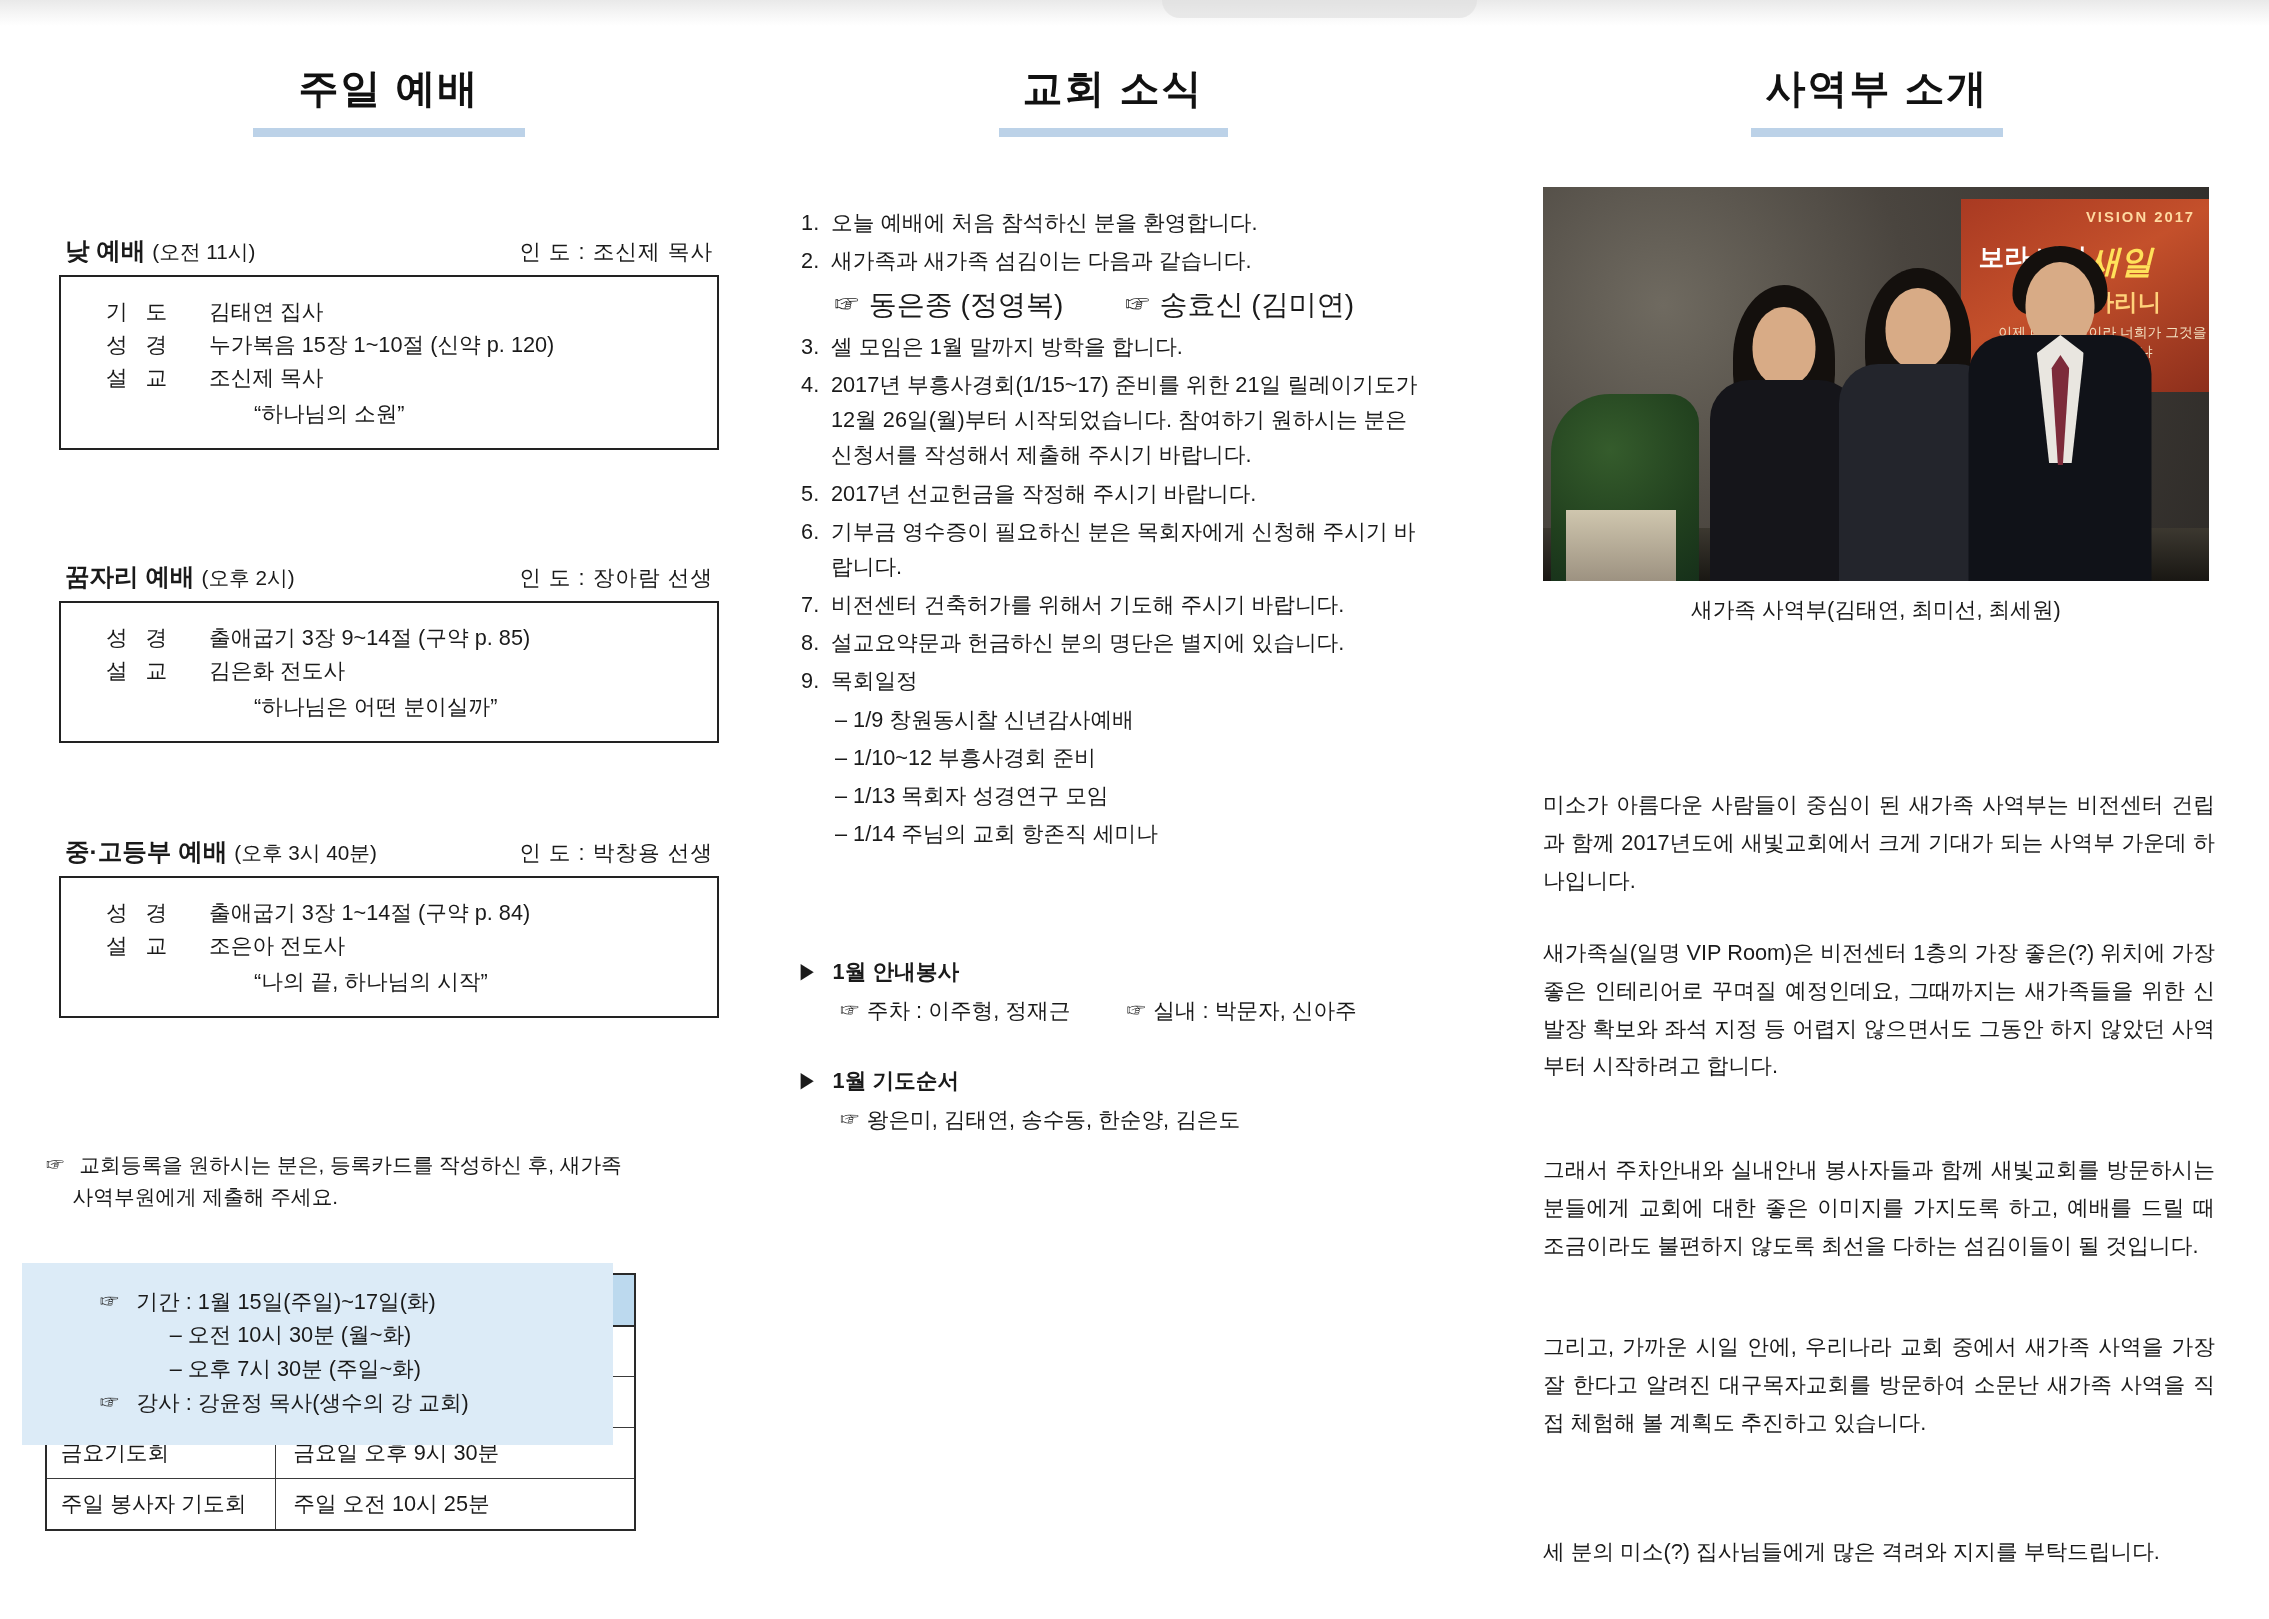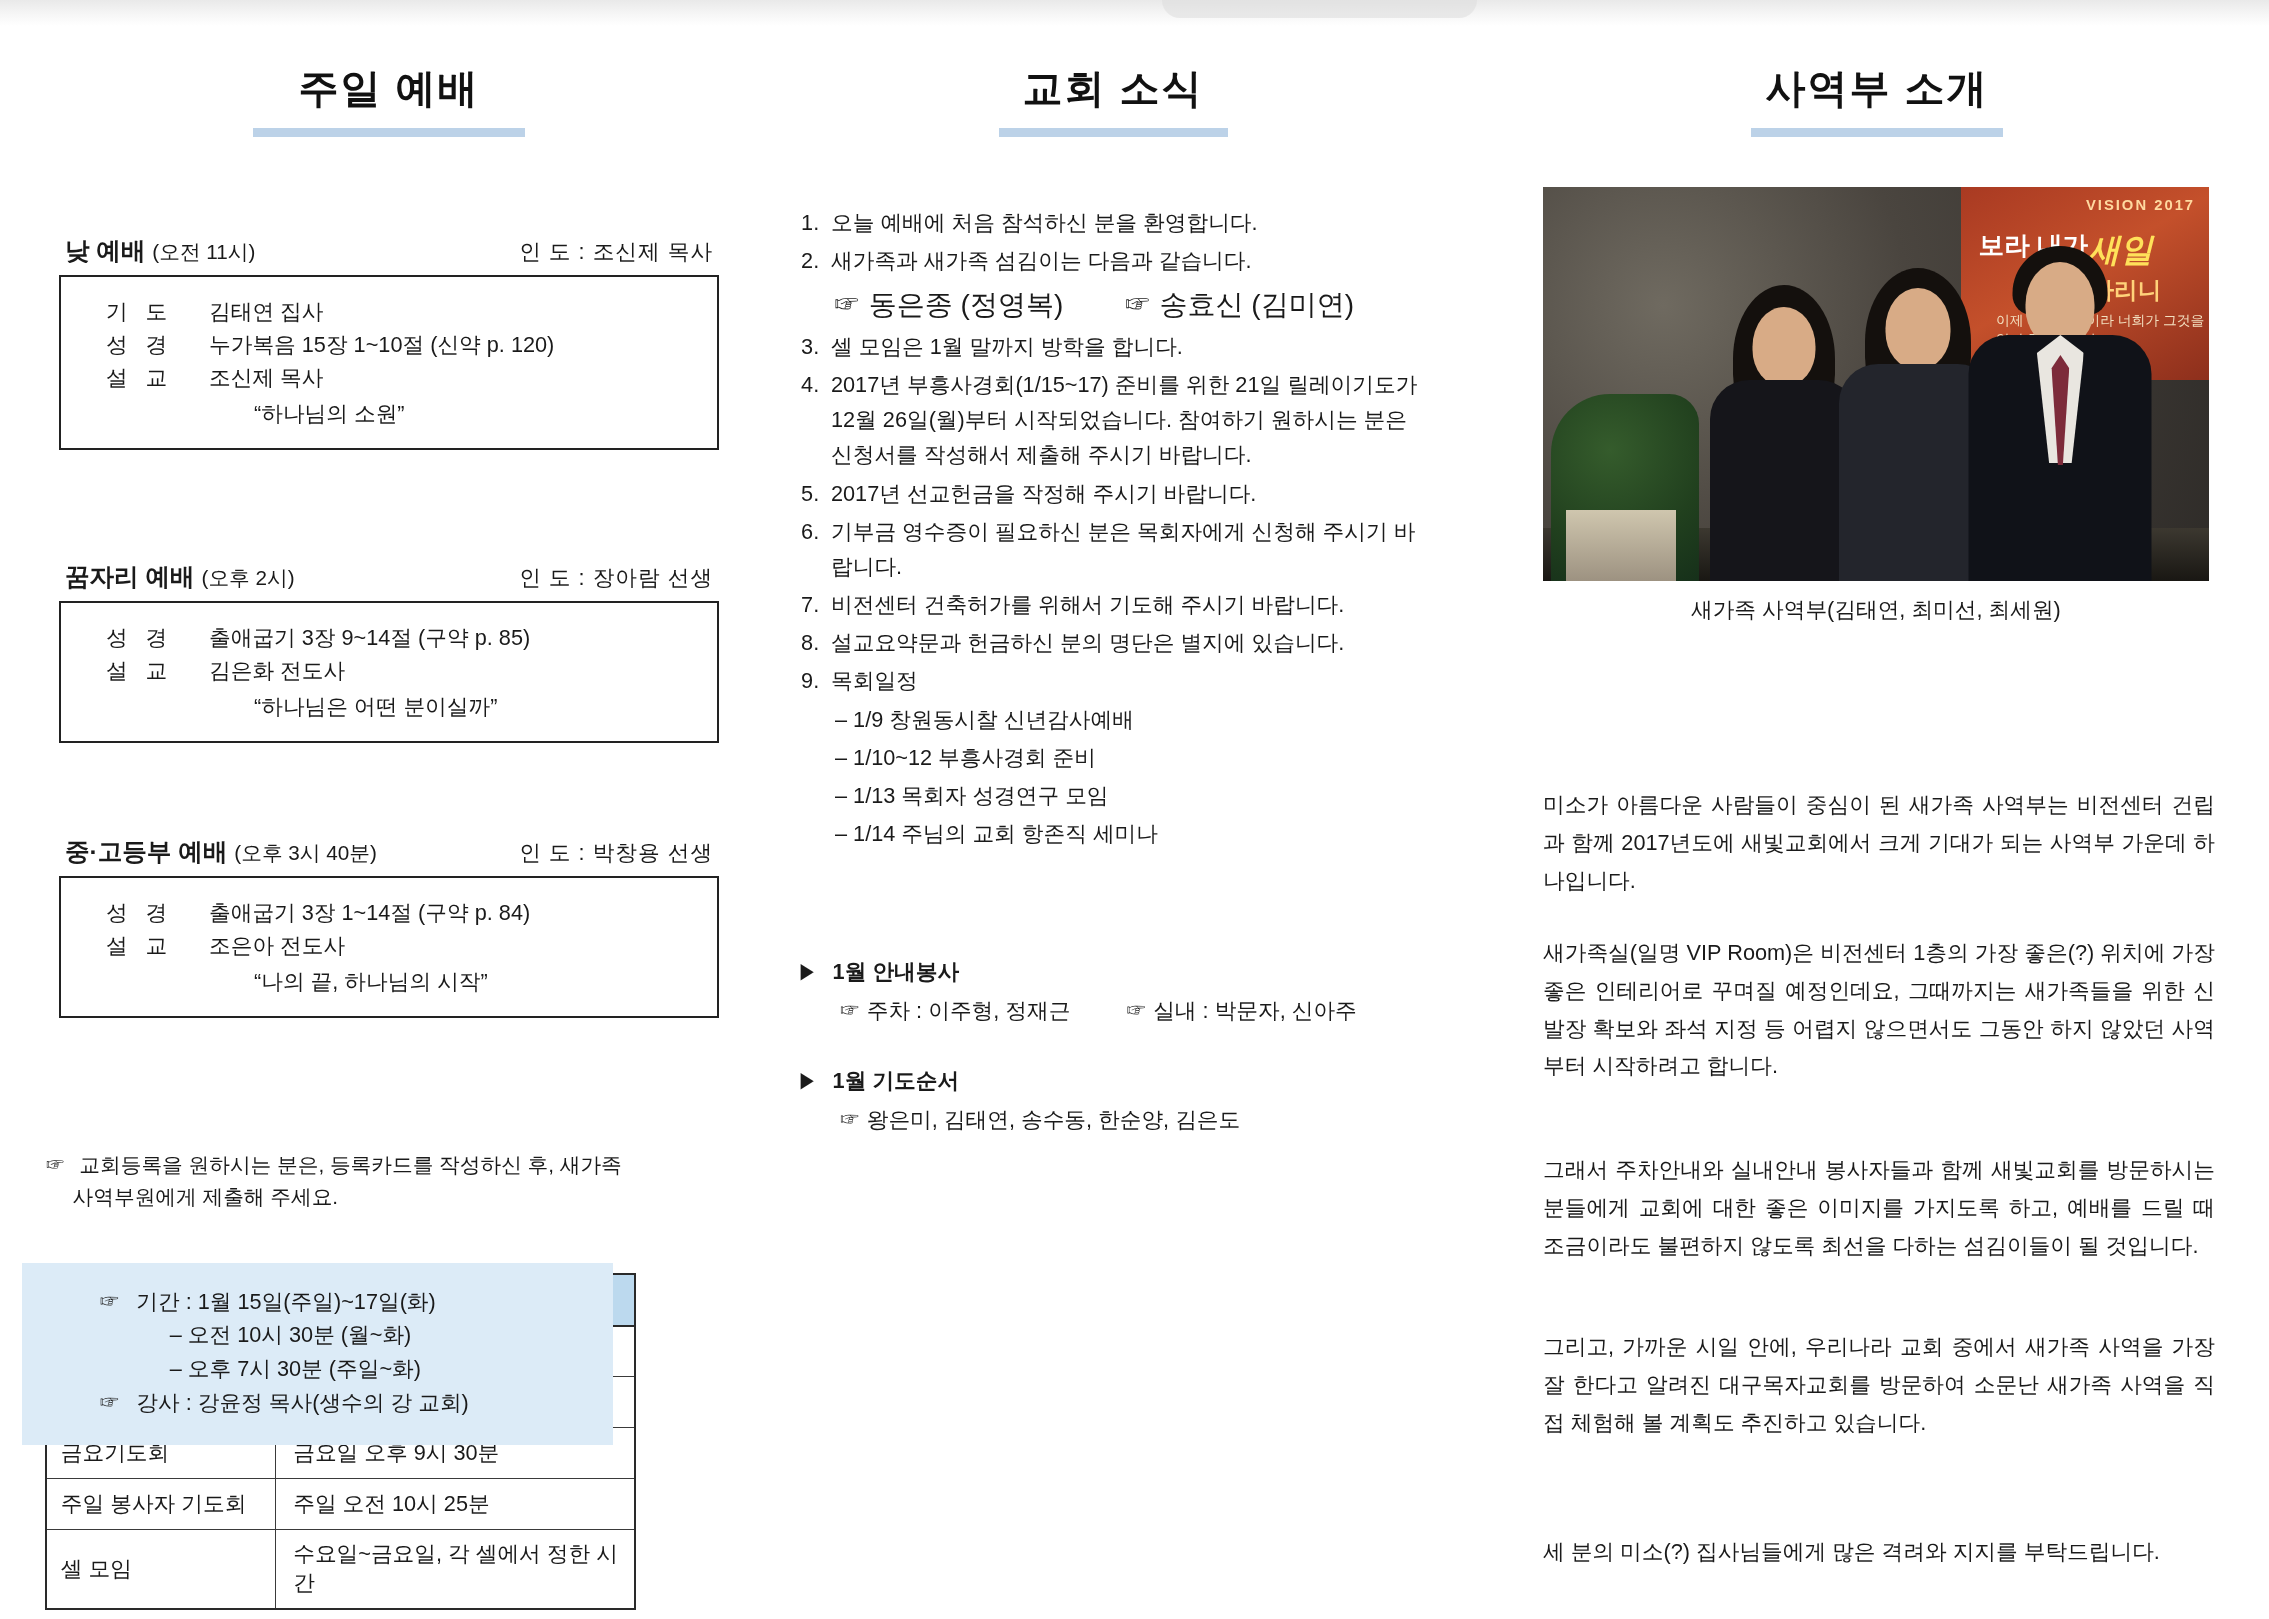--- a/index.html
+++ b/index.html
@@ -162,22 +162,23 @@
     overflow: hidden;
     background: #2b2b33;
   }
   .photo .bg {
     position: absolute; inset: 0;
     background:
       radial-gradient(circle at 18% 30%, #6f6a60 0%, #4a453f 40%, #2e2b28 100%),
       linear-gradient(#3a3733, #26241f);
   }
   .photo .banner {
-    position: absolute; right: 0; top: 0; width: 248px; height: 193px;
+    position: absolute; right: 0; top: 12px; width: 248px; height: 193px;
     background: linear-gradient(150deg,#a93a22 0%, #c4502b 45%, #8d2f1c 100%);
+    text-align: center;
   }
   .photo .banner .v {
     position: absolute; top: 9.9px; right: 13.8px;
     font-size: 14.8px; color: #ffd9a0; letter-spacing: 2px; font-weight: bold;
   }
   .photo .banner .l1 {
     position: absolute; top: 41px; left: 17.7px;
     font-size: 25.6px; color: #fff; font-weight: bold;
   }
   .photo .banner .l2 {
@@ -374,24 +375,20 @@
         <td class="v">주일~금요일, 오전 5시</td>
       </tr>
       <tr>
         <td class="k">금요기도회</td>
         <td class="v">금요일 오후 9시 30분</td>
       </tr>
       <tr>
         <td class="k">주일 봉사자 기도회</td>
         <td class="v">주일 오전 10시 25분</td>
       </tr>
-      <tr>
-        <td class="k">셀 모임</td>
-        <td class="v">수요일~금요일, 각 셀에서 정한 시간</td>
-      </tr>
     </tbody>
       </table>
   </div>
 
   <div class="col col-mid">
     <div class="col-title t-mid">
       <span>교회 소식</span>
       <span class="rule"></span>
     </div>
 

